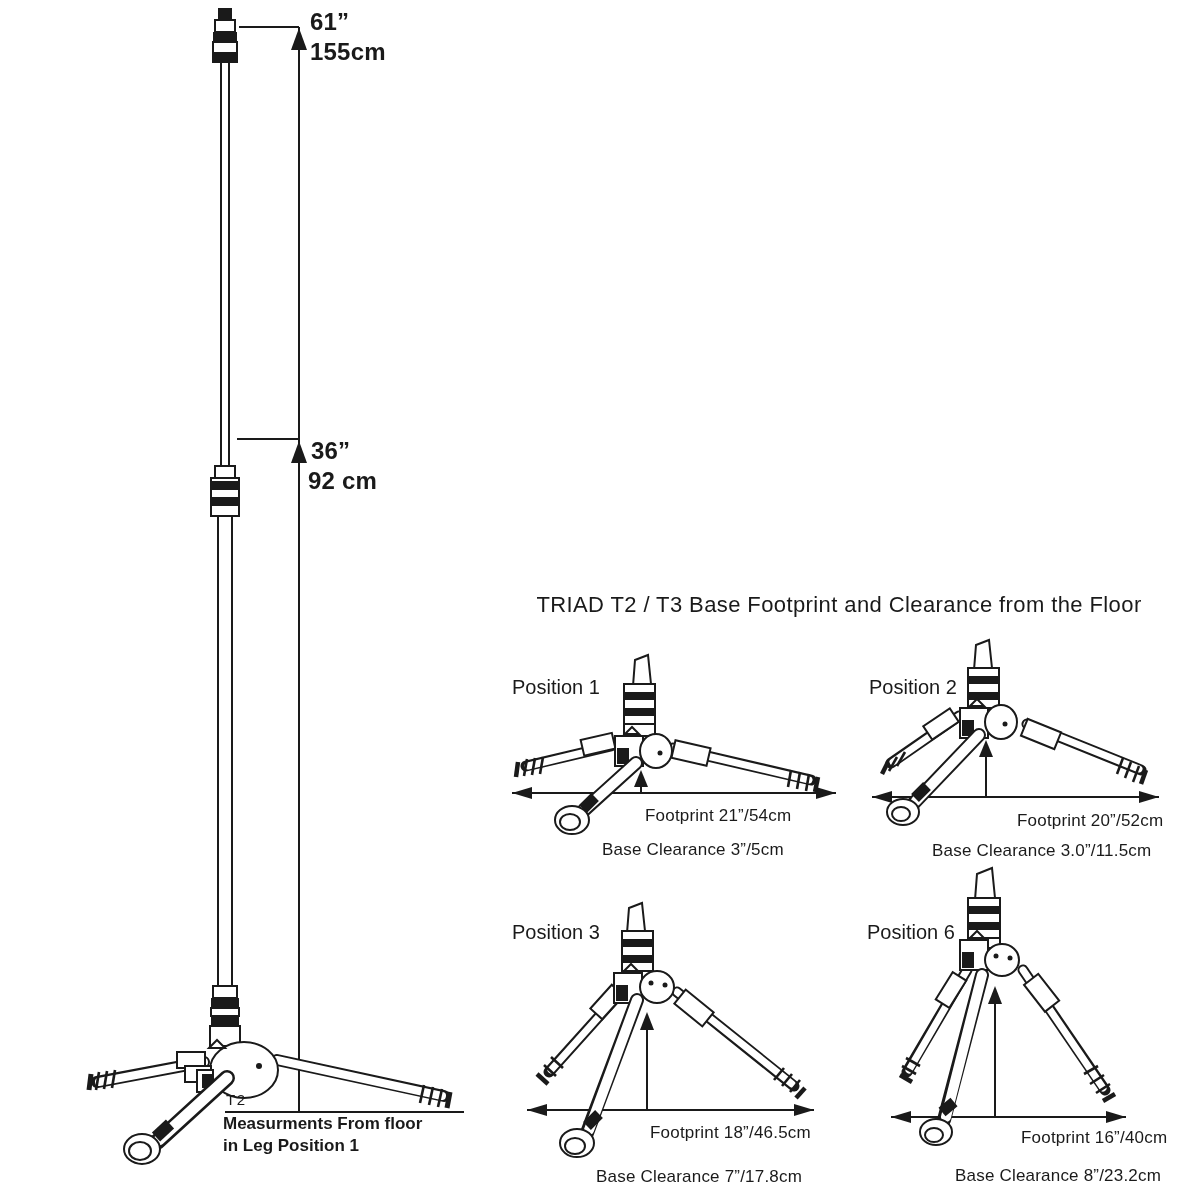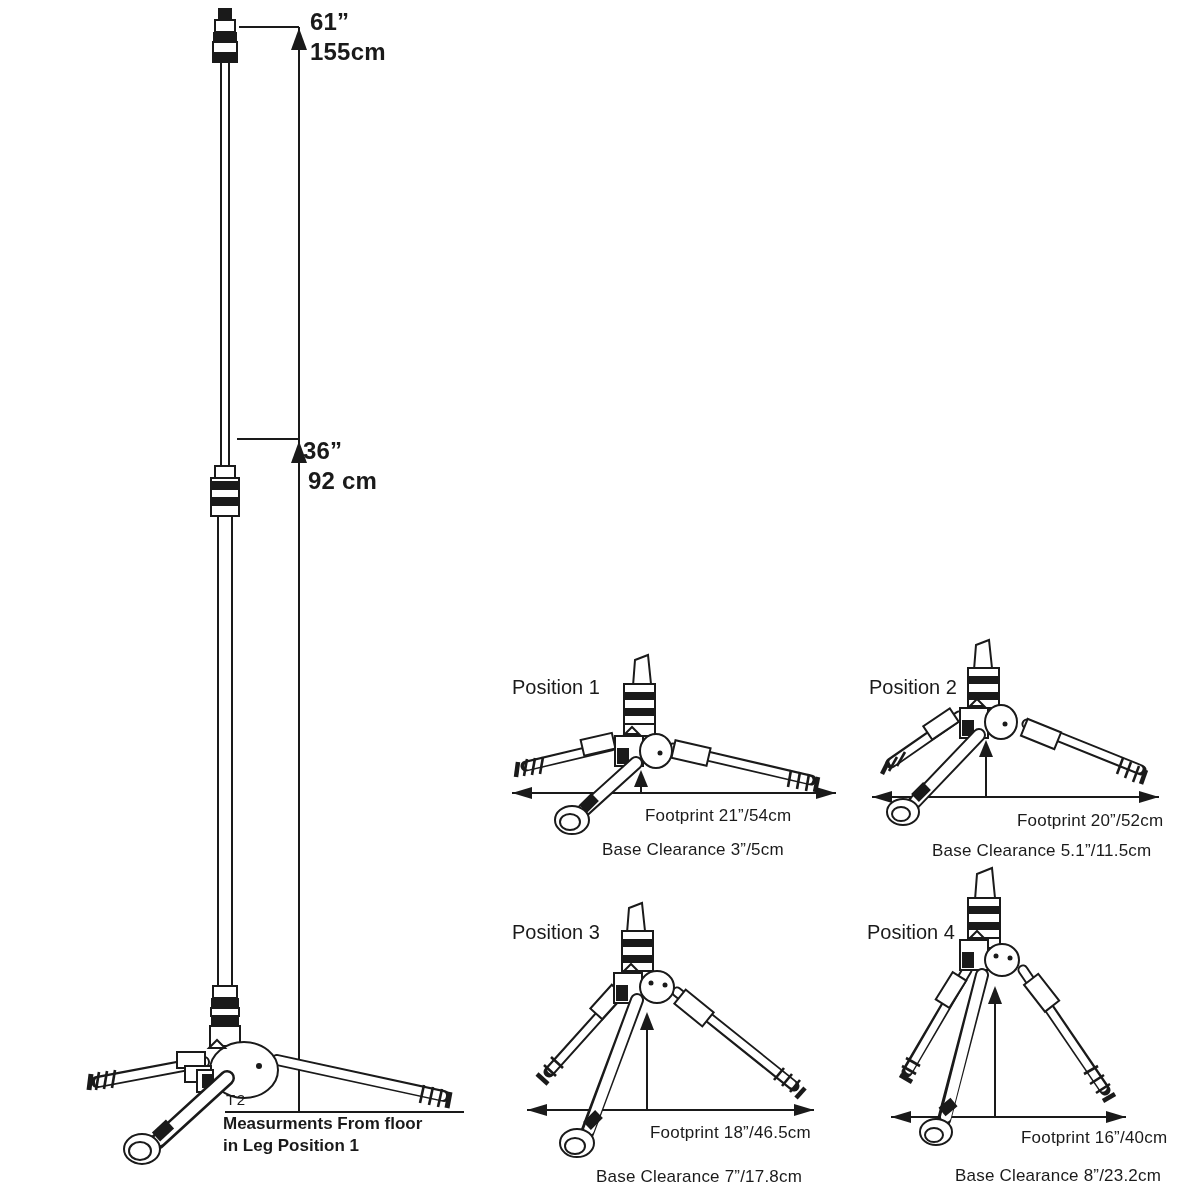--- a/index.html
+++ b/index.html
@@ -245,36 +245,37 @@
     <line x1="943" y1="975" x2="905" y2="1120" stroke="#1a1a1a" stroke-width="14" stroke-linecap="round" fill="none"></line>
     <line x1="943" y1="975" x2="907" y2="1117" stroke="#ffffff" stroke-width="10" stroke-linecap="round" fill="none"></line>
     <line x1="915" y1="1102" x2="903" y2="1112" stroke="#1a1a1a" stroke-width="11"></line>
     <ellipse cx="897" cy="1132" rx="16" ry="13" class="w"></ellipse>
     <ellipse cx="895" cy="1135" rx="9" ry="7" class="w"></ellipse>
   </g>
 </svg>
 
 <div class="lbl big" style="left:271px;top:8px">61”</div>
 <div class="lbl big" style="left:271px;top:38px">155cm</div>
-<div class="lbl big" style="left:264px;top:437px">36”</div>
+<div class="lbl big" style="left:272px;top:437px">36”</div>
 <div class="lbl big" style="left:269px;top:467px">92 cm</div>
 <div class="lbl t2" style="left:187px;top:1091px">T2</div>
 <div class="lbl note" style="left:184px;top:1114px">Measurments From floor</div>
 <div class="lbl note" style="left:184px;top:1136px">in Leg Position 1</div>
 
+<div class="lbl title" style="left:450px;top:592px">TRIAD T2 / T3 Base Footprint and Clearance from the Floor</div>
 
 <div class="lbl pos" style="left:473px;top:676px">Position 1</div>
 <div class="lbl meas" style="left:606px;top:806px">Footprint 21”/54cm</div>
 <div class="lbl meas" style="left:563px;top:840px">Base Clearance 3”/5cm</div>
 
 <div class="lbl pos" style="left:830px;top:676px">Position 2</div>
 <div class="lbl meas" style="left:978px;top:811px">Footprint 20”/52cm</div>
-<div class="lbl meas" style="left:893px;top:841px">Base Clearance 5.1”/11.5cm</div>
+<div class="lbl meas" style="left:893px;top:841px">Base Clearance 3.0”/11.5cm</div>
 
 <div class="lbl pos" style="left:473px;top:921px">Position 3</div>
 <div class="lbl meas" style="left:611px;top:1123px">Footprint 18”/46.5cm</div>
 <div class="lbl meas" style="left:557px;top:1167px">Base Clearance 7”/17.8cm</div>
 
-<div class="lbl pos" style="left:828px;top:921px">Position 4</div>
+<div class="lbl pos" style="left:828px;top:921px">Position 6</div>
 <div class="lbl meas" style="left:982px;top:1128px">Footprint 16”/40cm</div>
 <div class="lbl meas" style="left:916px;top:1166px">Base Clearance 8”/23.2cm</div>
 
 </div>
 
 </body></html>

